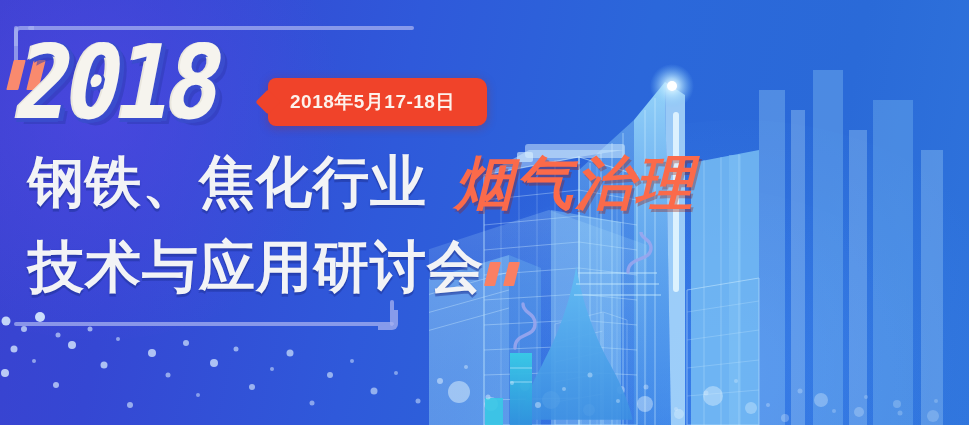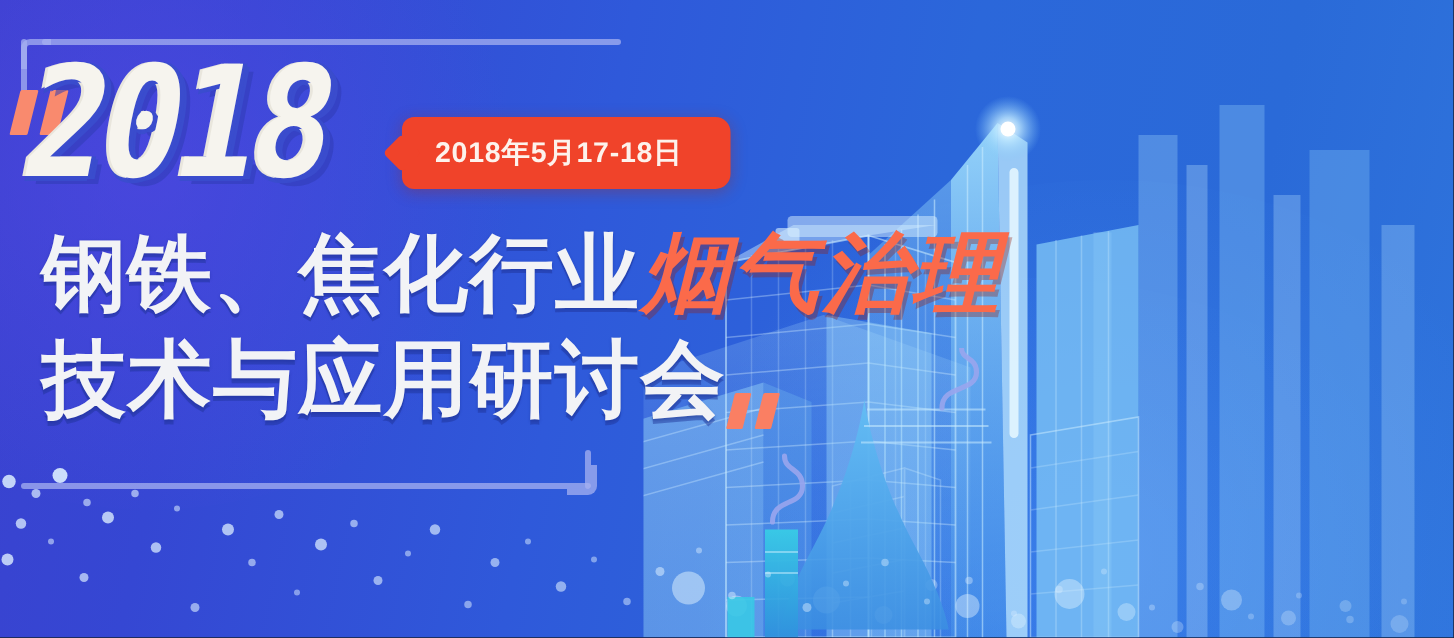--- a/index.html
+++ b/index.html
@@ -89,25 +89,25 @@
   #headline{position:absolute;left:28px;top:150px;width:720px;}
   .line{display:flex;align-items:flex-start;white-space:nowrap;}
   .t-white{
     font-size:56px;font-weight:bold;color:#f2f3f6;letter-spacing:1px;
     text-shadow:0 3px 0 rgba(30,52,150,.45), 0 1px 2px rgba(20,40,130,.4);
     line-height:1.14;
   }
   .t-accent{
     font-size:58px;font-weight:bold;color:#fb6a4a;letter-spacing:2px;
     font-style:italic;
-    margin-left:1px;
+    margin-left:28px;
     text-shadow:2px 3px 0 rgba(150,35,20,.35);
     line-height:1.14;
   }
-  #line2{margin-top:5px;}
+  #line2{margin-top:19px;}
 </style>
 </head>
 <body>
 
 <div id="banner">
 
   <div class="glow glow-a"></div>
   <div class="glow glow-b"></div>
   <div class="glow glow-c"></div>
 

